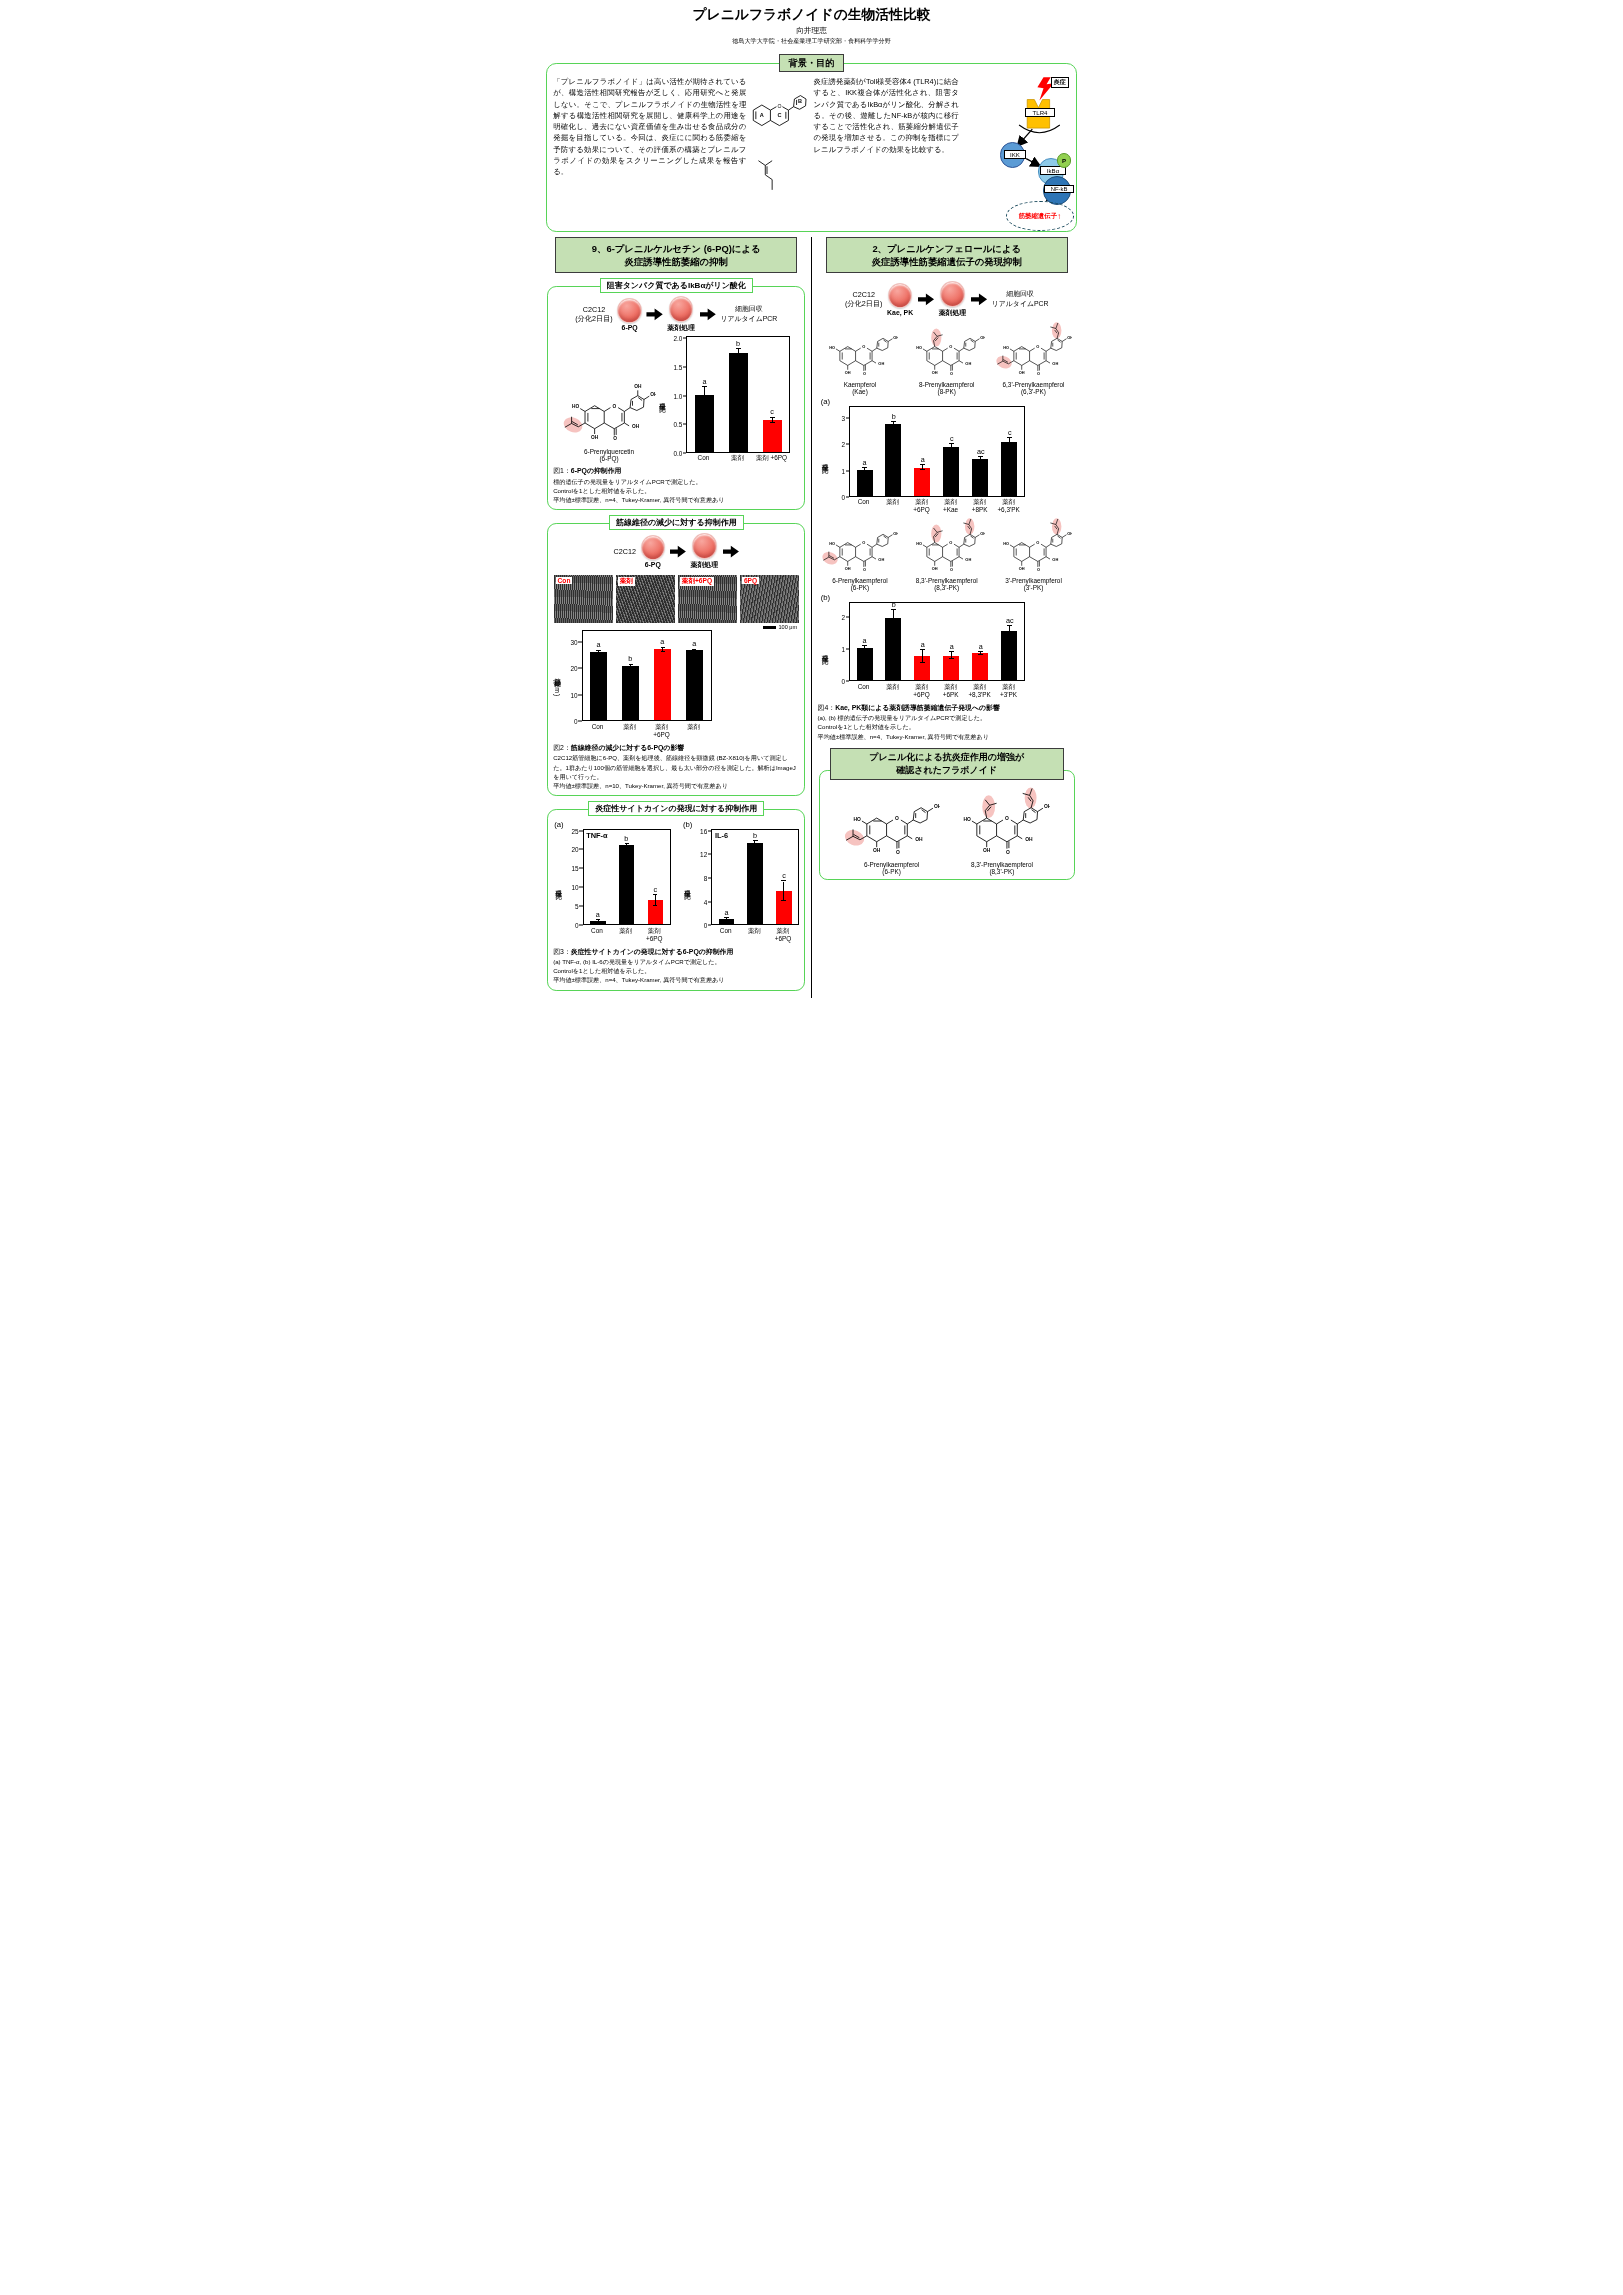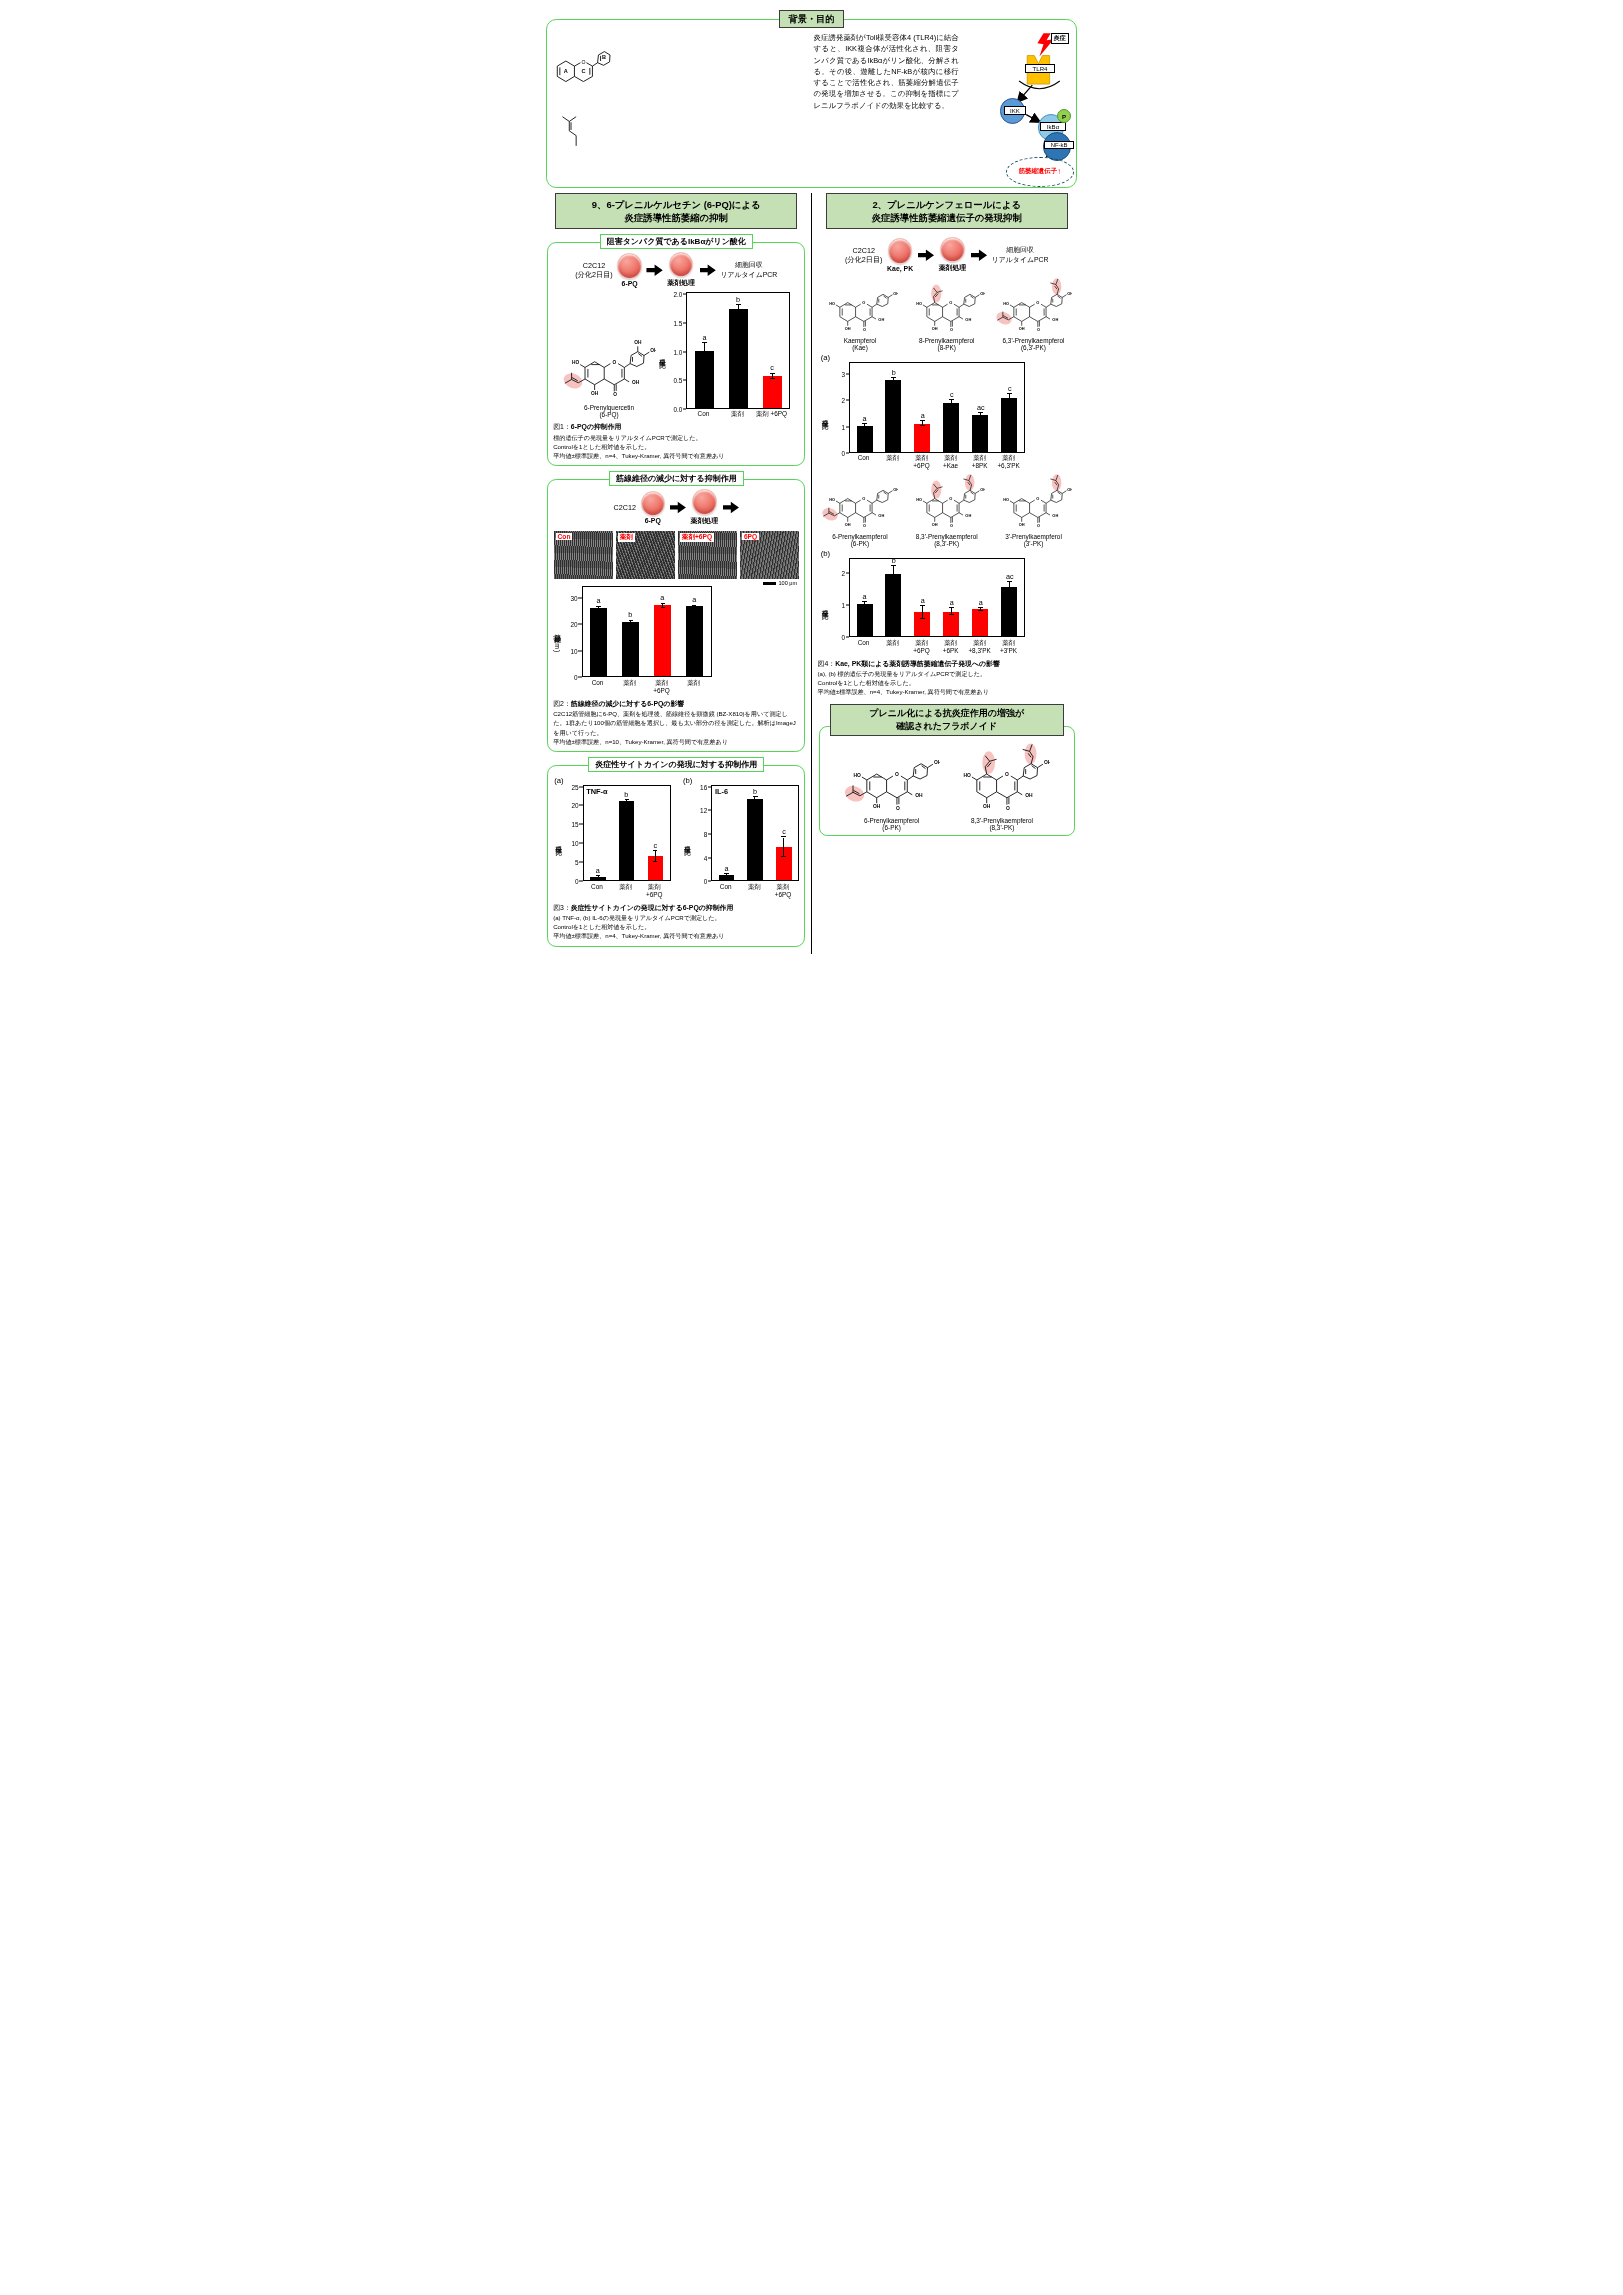--- a/index.html
+++ b/index.html
@@ -67,24 +67,30 @@
   .conc-chip{position:relative;z-index:2;margin:7.2px 13.3px -10.2px;background:#c5e0b4;border:1px solid #3c3c3c;text-align:center;font-weight:800;font-size:9px;line-height:1.4;padding:2.6px 2px;white-space:pre-line;}
   .conc-box{border:1.8px solid #57d457;border-radius:8.2px;margin:0 2px;padding:15.3px 3.1px 4.1px;display:flex;justify-content:center;gap:13.3px;}
   .struct-row{display:flex;justify-content:space-around;align-items:flex-end;margin:3.1px 0 1px;}
   svg text{font-family:"Liberation Sans","DejaVu Sans",sans-serif;}
 </style>
 </head>
 <body>
 
 <div class="poster">
 
+  <div class="hdr">
+    <h1>プレニルフラボノイドの生物活性比較</h1>
+    <div class="author">向井理恵</div>
+    <div class="affil">徳島大学大学院・社会産業理工学研究部・食料科学学分野</div>
+  </div>
 
   <div class="bg-chip">背景・目的</div>
   <div class="bg-box">
     <div class="bg-half">
+      <div class="bg-text">「プレニルフラボノイド」は高い活性が期待されているが、構造活性相関研究報告が乏しく、応用研究へと発展しない。そこで、プレニルフラボノイドの生物活性を理解する構造活性相関研究を展開し、健康科学上の用途を明確化し、過去にない資産価値を生み出せる食品成分の発掘を目指している。今回は、炎症にに関わる筋委縮を予防する効果について、その評価系の構築とプレニルフラボノイドの効果をスクリーニングした成果を報告する。</div>
       <div class="skeleton">
         <svg viewBox="0 0 140 290" width="60" height="148">
           <g fill="none" stroke="#000" stroke-width="2">
             <path d="M10,52 L30,40 L50,52 L50,76 L30,88 L10,76 Z"></path>
             <path d="M50,52 L64,44 M78,44 L92,52 L92,76 L71,88 L50,76"></path>
             <path d="M92,52 L104,44"></path>
             <path d="M104,44 L118,50 L132,42 L133,26 L120,18 L106,26 Z"></path>
             <path d="M16,55 L16,73 M86,56 L86,72 M111,28 L111,40"></path>
           </g>
           <text x="71" y="47" font-size="12" text-anchor="middle">O</text>

